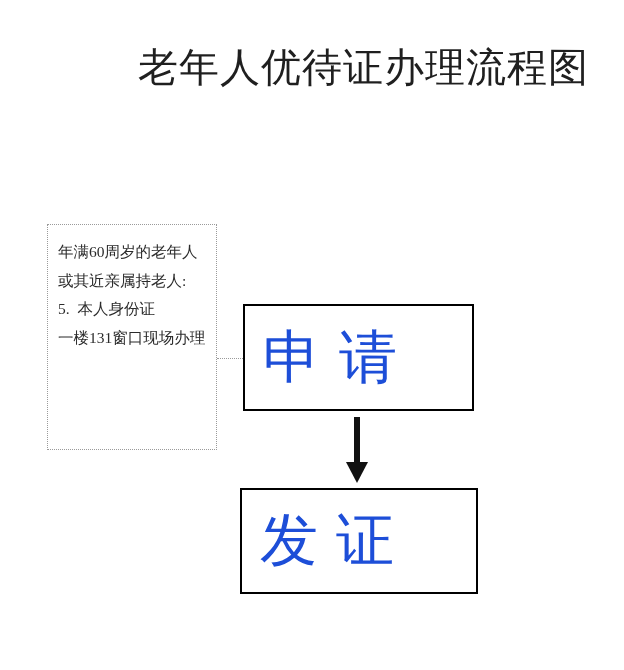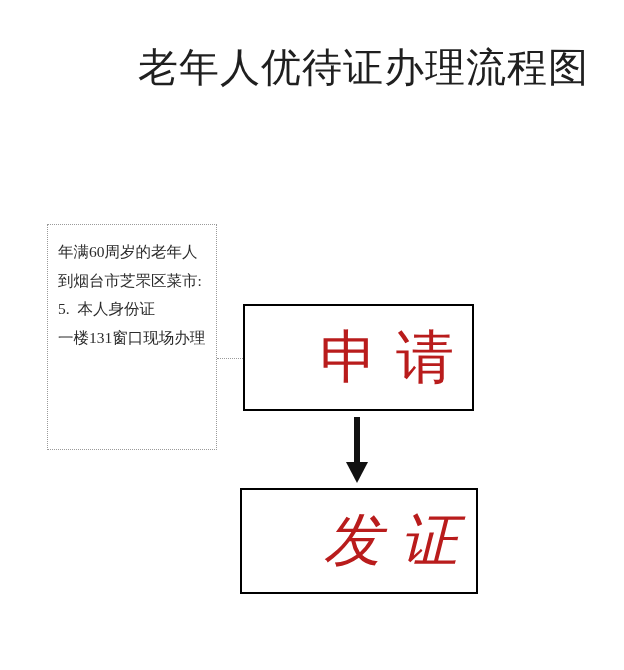--- a/index.html
+++ b/index.html
@@ -46,25 +46,25 @@
     height: 0;
     border-top: 1px dotted #9a9a9a;
   }
   .box {
     position: absolute;
     box-sizing: border-box;
     border: 2px solid #000000;
     background: #ffffff;
     display: flex;
     align-items: center;
-    justify-content: flex-end;
-    color: #b91c1c;
+    justify-content: flex-start;
+    color: #1d4ed8;
   }
   .box-apply { left: 243px; top: 304px; width: 231px; height: 107px; }
-  .box-issue { left: 240px; top: 488px; width: 238px; height: 106px; font-style: italic; }
+  .box-issue { left: 240px; top: 488px; width: 238px; height: 106px; }
   .box-label {
     font-size: 58px;
     letter-spacing: 18px;
     padding-left: 18px; 
     white-space: pre;
   }
   .arrow-shaft {
     position: absolute;
     left: 354px;
     top: 417px;
@@ -85,21 +85,21 @@
 </style>
 </head>
 <body>
 
 <div id="canvas">
 
   <div class="title">老年人优待证办理流程图</div>
 
   <div class="note">
     <div class="note-line">年满60周岁的老年人</div>
-    <div class="note-line">到烟台市芝罘区菜市:</div>
+    <div class="note-line">或其近亲属持老人:</div>
     <div class="note-line">5.  本人身份证</div>
     <div class="note-line">一楼131窗口现场办理</div>
   </div>
 
   <div class="connector"></div>
 
   <div class="box box-apply">
     <span class="box-label">申请</span>
   </div>
 

